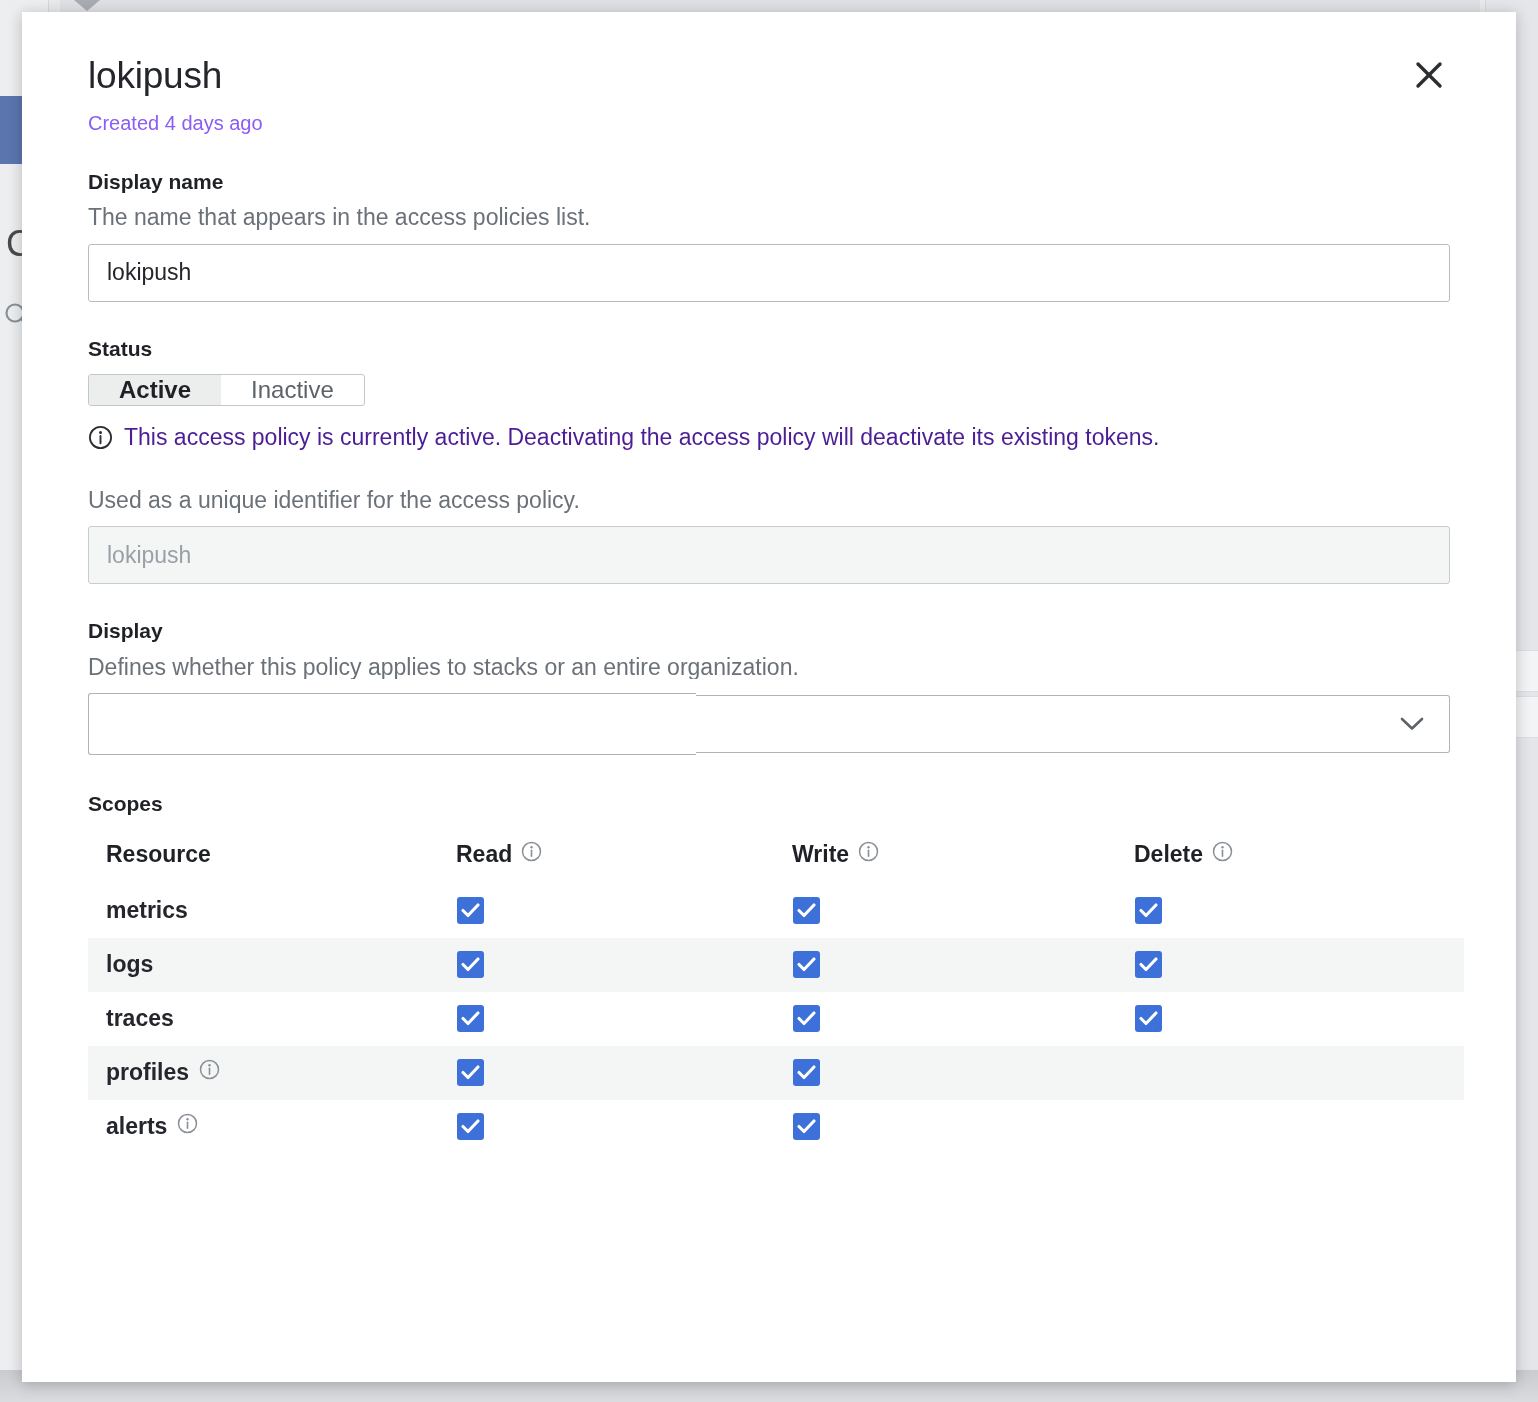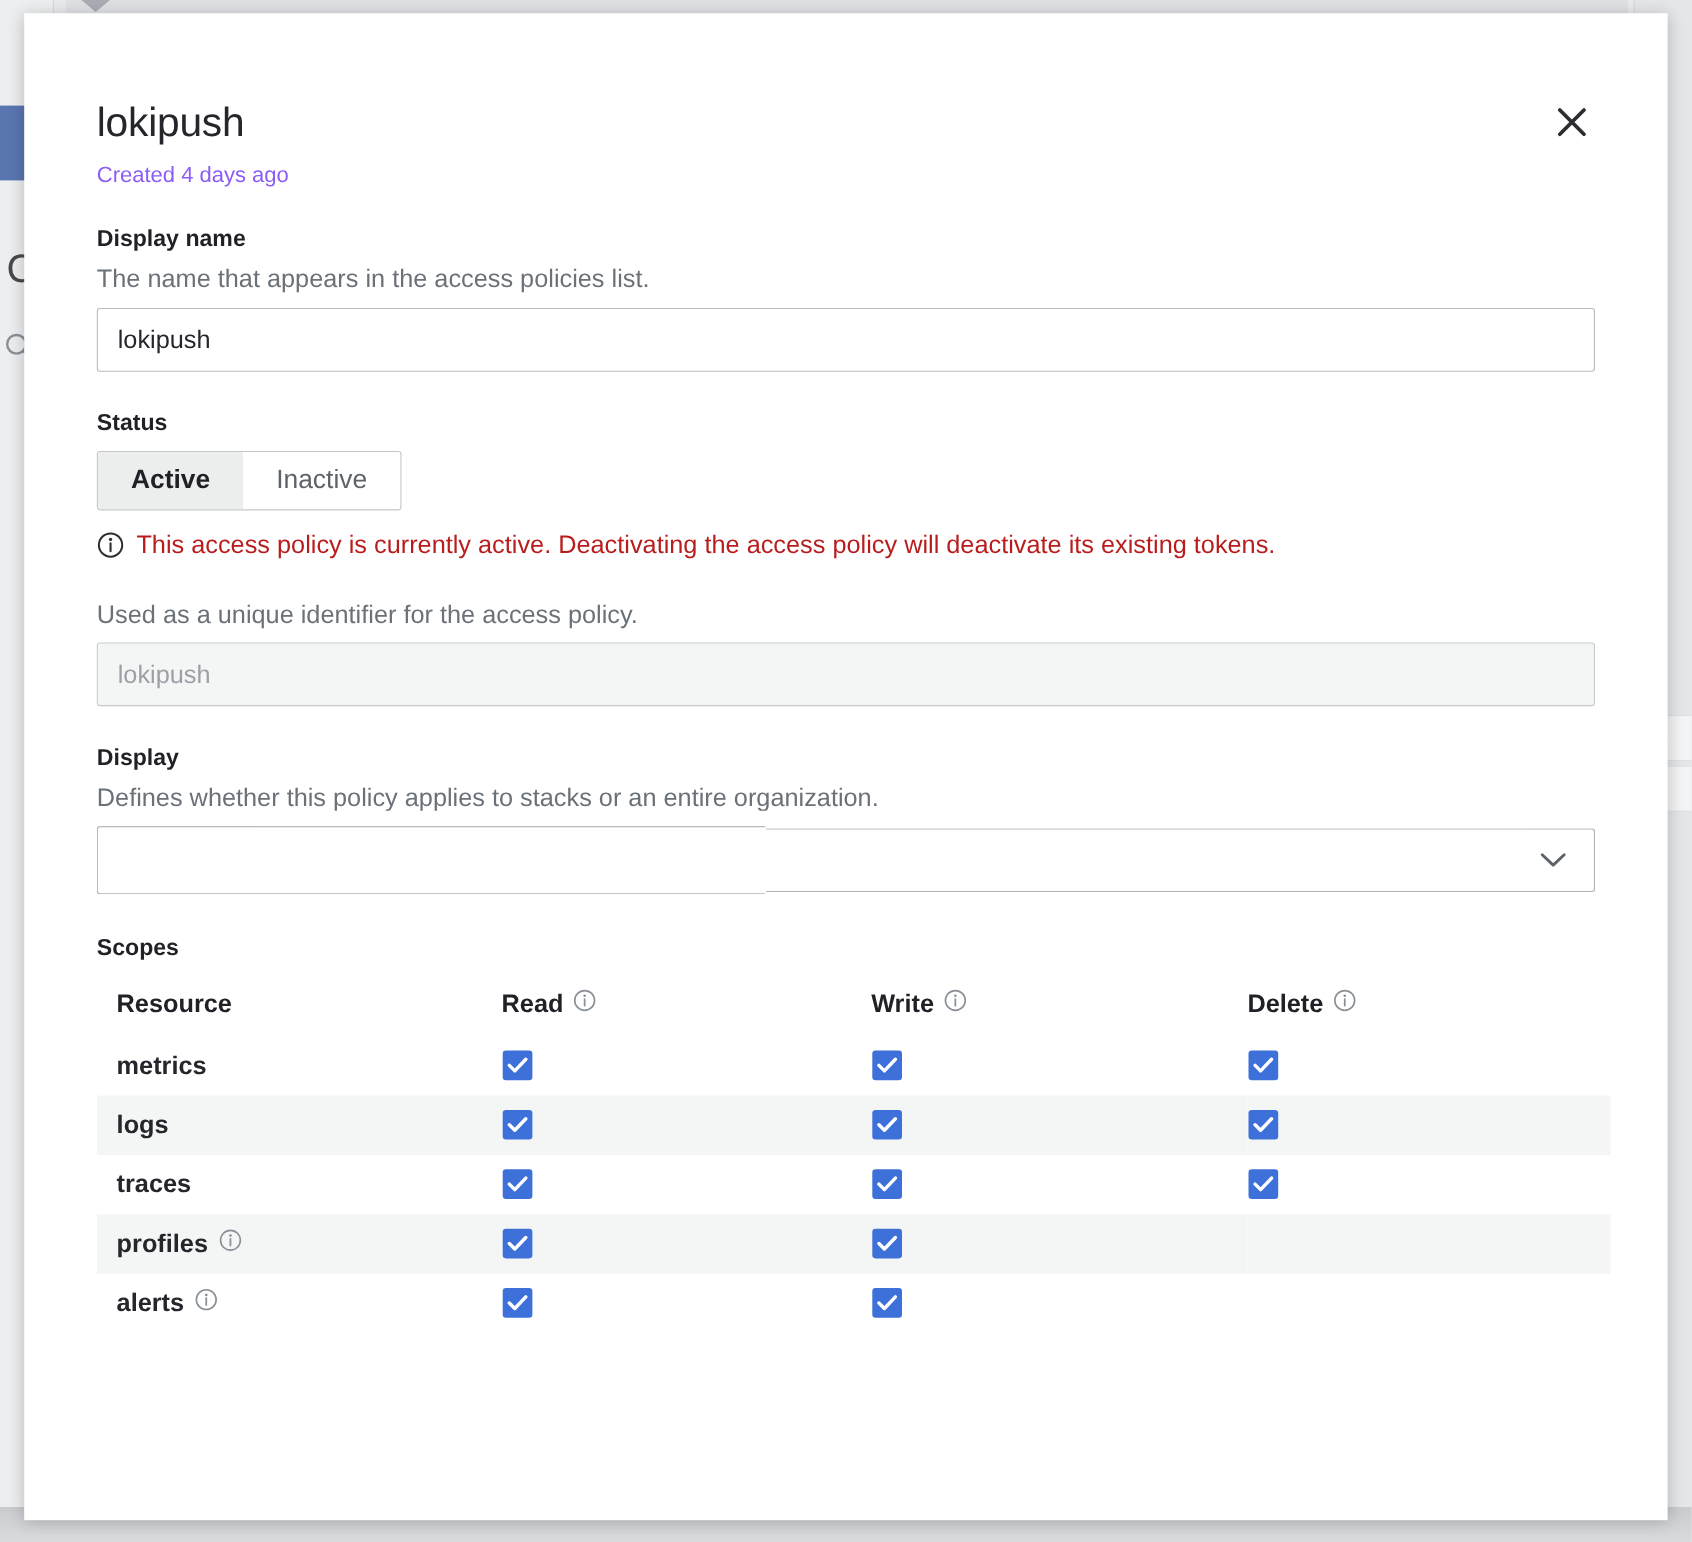--- a/index.html
+++ b/index.html
@@ -99,21 +99,20 @@
     top: 12px;
     width: 1494px;
     height: 1370px;
     background: #ffffff;
     box-shadow: 0 2px 14px rgba(0,0,0,0.22);
     overflow: hidden;
     box-sizing: border-box;
   }
   .modal-inner {
     padding: 0 66px;
-    margin-top: 36px;
   }
 
   .modal-header {
     position: relative;
     padding-top: 44px;
   }
   .modal-title {
     font-size: 37px;
     font-weight: 400;
     color: #24262b;
@@ -183,39 +182,39 @@
     display: inline-flex;
     margin-top: 12px;
     border: 1px solid #c3c7cb;
     border-radius: 3px;
     overflow: hidden;
     background: #ffffff;
   }
   .seg-btn {
     font-family: "Liberation Sans", sans-serif;
     font-size: 24px;
-    padding: 11px 30px;
+    padding: 0 30px;
     border: none;
     background: transparent;
     color: #5d6369;
     cursor: pointer;
     line-height: 1.25;
   }
   .seg-btn.selected {
     background: #eceded;
     color: #1f2126;
     font-weight: bold;
   }
   .status-note {
     display: flex;
     align-items: center;
     gap: 11px;
     margin-top: 17px;
     font-size: 23px;
-    color: #b91c1c;
+    color: #4c1d95;
     line-height: 1.25;
   }
   .info-icon { flex: 0 0 auto; display: inline-flex; }
   .info-icon svg { display: block; }
 
   
   .id-field-wrap {
     position: relative;
     margin-top: 12px;
     height: 64px;

